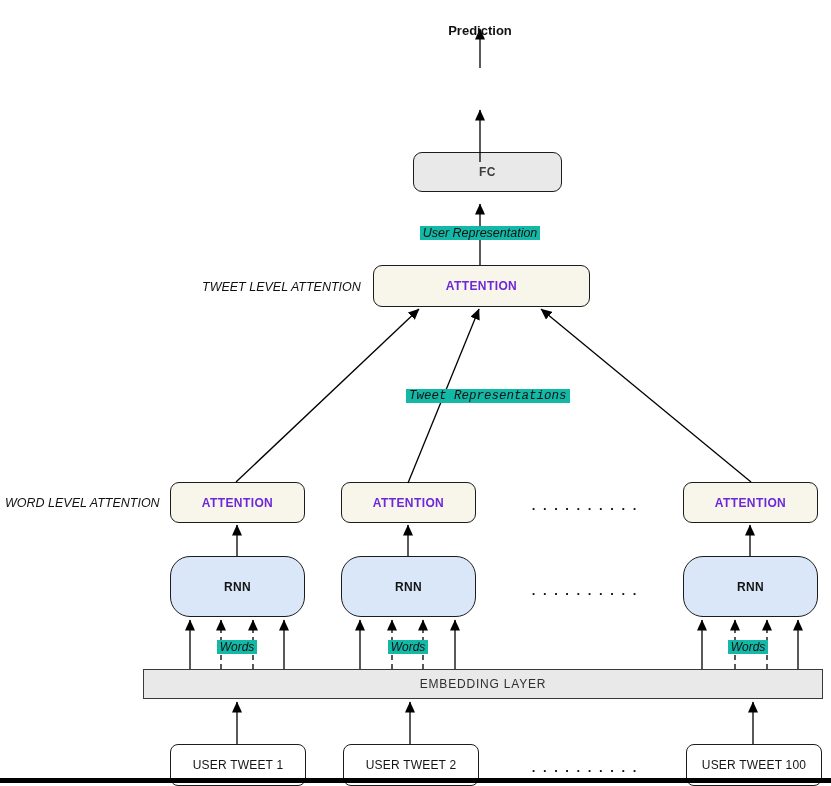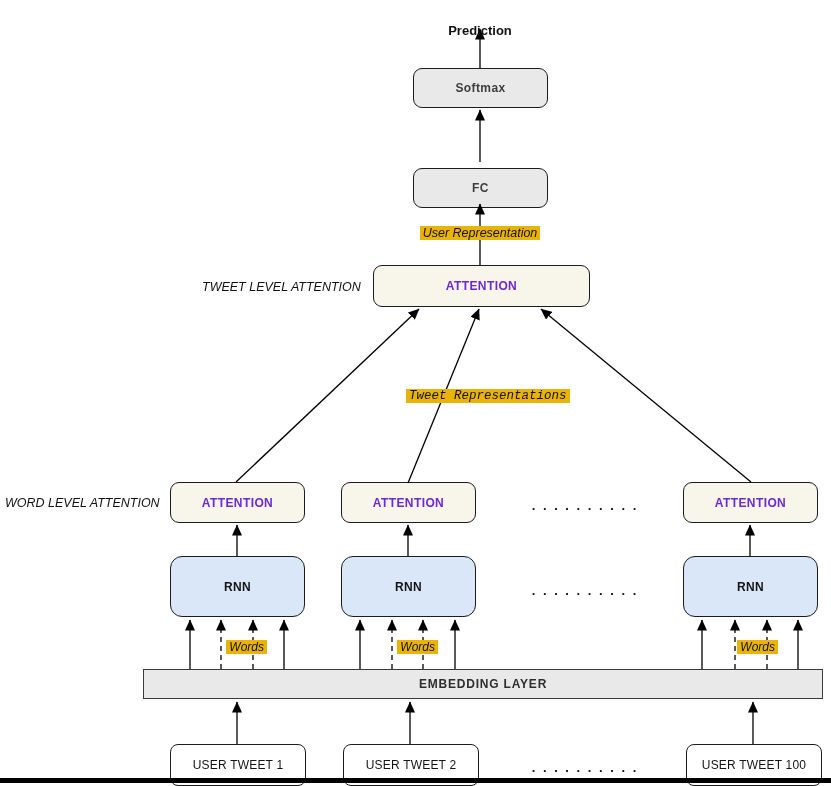--- a/index.html
+++ b/index.html
@@ -8,68 +8,67 @@
     font-family:"Liberation Sans", sans-serif;color:#111;
   }
   .box{
     position:absolute;box-sizing:border-box;
     border:1.5px solid #1c1c1c;border-radius:9px;
     display:flex;align-items:center;justify-content:center;
     font-size:12px;font-weight:bold;letter-spacing:.4px;text-align:center;
   }
   .gray{background:#e9e9e9;color:#3d3d3d;}
   .cream{background:#f8f5ea;color:#6d28d9;}
-  .blue{background:#d9e7f8;color:#141414;border-radius:12px;}
+  .blue{background:#d9e7f8;color:#141414;border-radius:20px;}
   .white{background:#ffffff;color:#141414;font-weight:normal;letter-spacing:.2px;}
 
   #softmax{left:413px;top:68px;width:135px;height:40px;}
-  #fc{left:413px;top:168px;width:135px;height:40px;}
+  #fc{left:413px;top:152px;width:149px;height:40px;}
   #tweet-attention{left:373px;top:265px;width:217px;height:42px;}
 
   .att-row{top:482px;width:135px;height:41px;}
   .rnn-row{top:556px;width:135px;height:61px;}
   .col1{left:170px;} .col2{left:341px;} .col3{left:683px;}
 
   #embedding{
     left:143px;top:669px;width:680px;height:30px;position:absolute;box-sizing:border-box;
     background:#e9e9e9;border:1px solid #3a3a3a;
     display:flex;align-items:center;justify-content:center;
-    font-size:12px;color:#2e2e2e;letter-spacing:.8px;font-weight:bold;
+    font-size:12px;color:#2e2e2e;letter-spacing:.8px;font-weight:normal;
   }
 
   .tweet-row{top:744px;width:136px;height:42px;border-radius:8px;text-align:center;}
   .tcol1{left:170px;} .tcol2{left:343px;} .tcol3{left:686px;}
 
   .lbl{position:absolute;font-size:12px;color:#111;white-space:nowrap;}
   .italic{font-style:italic;}
-  .overline-bg{background:#eab308;padding:0 3px;}
+  .overline-bg{background:#14b8a6;padding:0 3px;}
   #prediction{left:420px;top:4px;width:120px;text-align:center;font-weight:bold;font-size:13px;margin-top:19px;}
   #user-rep{left:400px;top:226px;width:160px;text-align:center;font-size:12.5px;}
   #tweet-level-label{left:202px;top:280px;font-size:12.5px;}
   #tweet-reps{left:406px;top:389px;width:160px;text-align:center;font-size:12.5px;font-family:Liberation Mono, monospace;}
   #word-level-label{left:5px;top:496px;font-size:12.5px;}
-  .words-lbl{top:640px;width:60px;text-align:right;}
+  .words-lbl{top:640px;width:60px;text-align:center;}
   #words-1{left:207px;} #words-2{left:378px;} #words-3{left:718px;}
 
   .dots{position:absolute;left:510px;width:150px;text-align:center;
         font-size:13px;font-weight:bold;letter-spacing:2px;color:#111;white-space:nowrap;}
   #dots-att{top:498px;} #dots-rnn{top:583px;} #dots-tweet{top:760px;}
 
   #arrows{position:absolute;left:0;top:0;pointer-events:none;}
   #arrows line{stroke:#000;stroke-width:1.3px;}
   #arrows line.dashed{stroke-dasharray:5 4;}
 
   #bottom-rule{position:absolute;left:0;top:778px;width:831px;height:5px;background:#000;}
 </style>
 </head>
 <body>
 
 <div id="canvas">
 
-  <div class="box gray" id="softmax">Softmax</div>
   <div class="box gray" id="fc">FC</div>
   <div class="box cream" id="tweet-attention">ATTENTION</div>
 
   <div class="box cream att-row col1">ATTENTION</div>
   <div class="box cream att-row col2">ATTENTION</div>
   <div class="box cream att-row col3">ATTENTION</div>
 
   <div class="box blue rnn-row col1">RNN</div>
   <div class="box blue rnn-row col2">RNN</div>
   <div class="box blue rnn-row col3">RNN</div>

